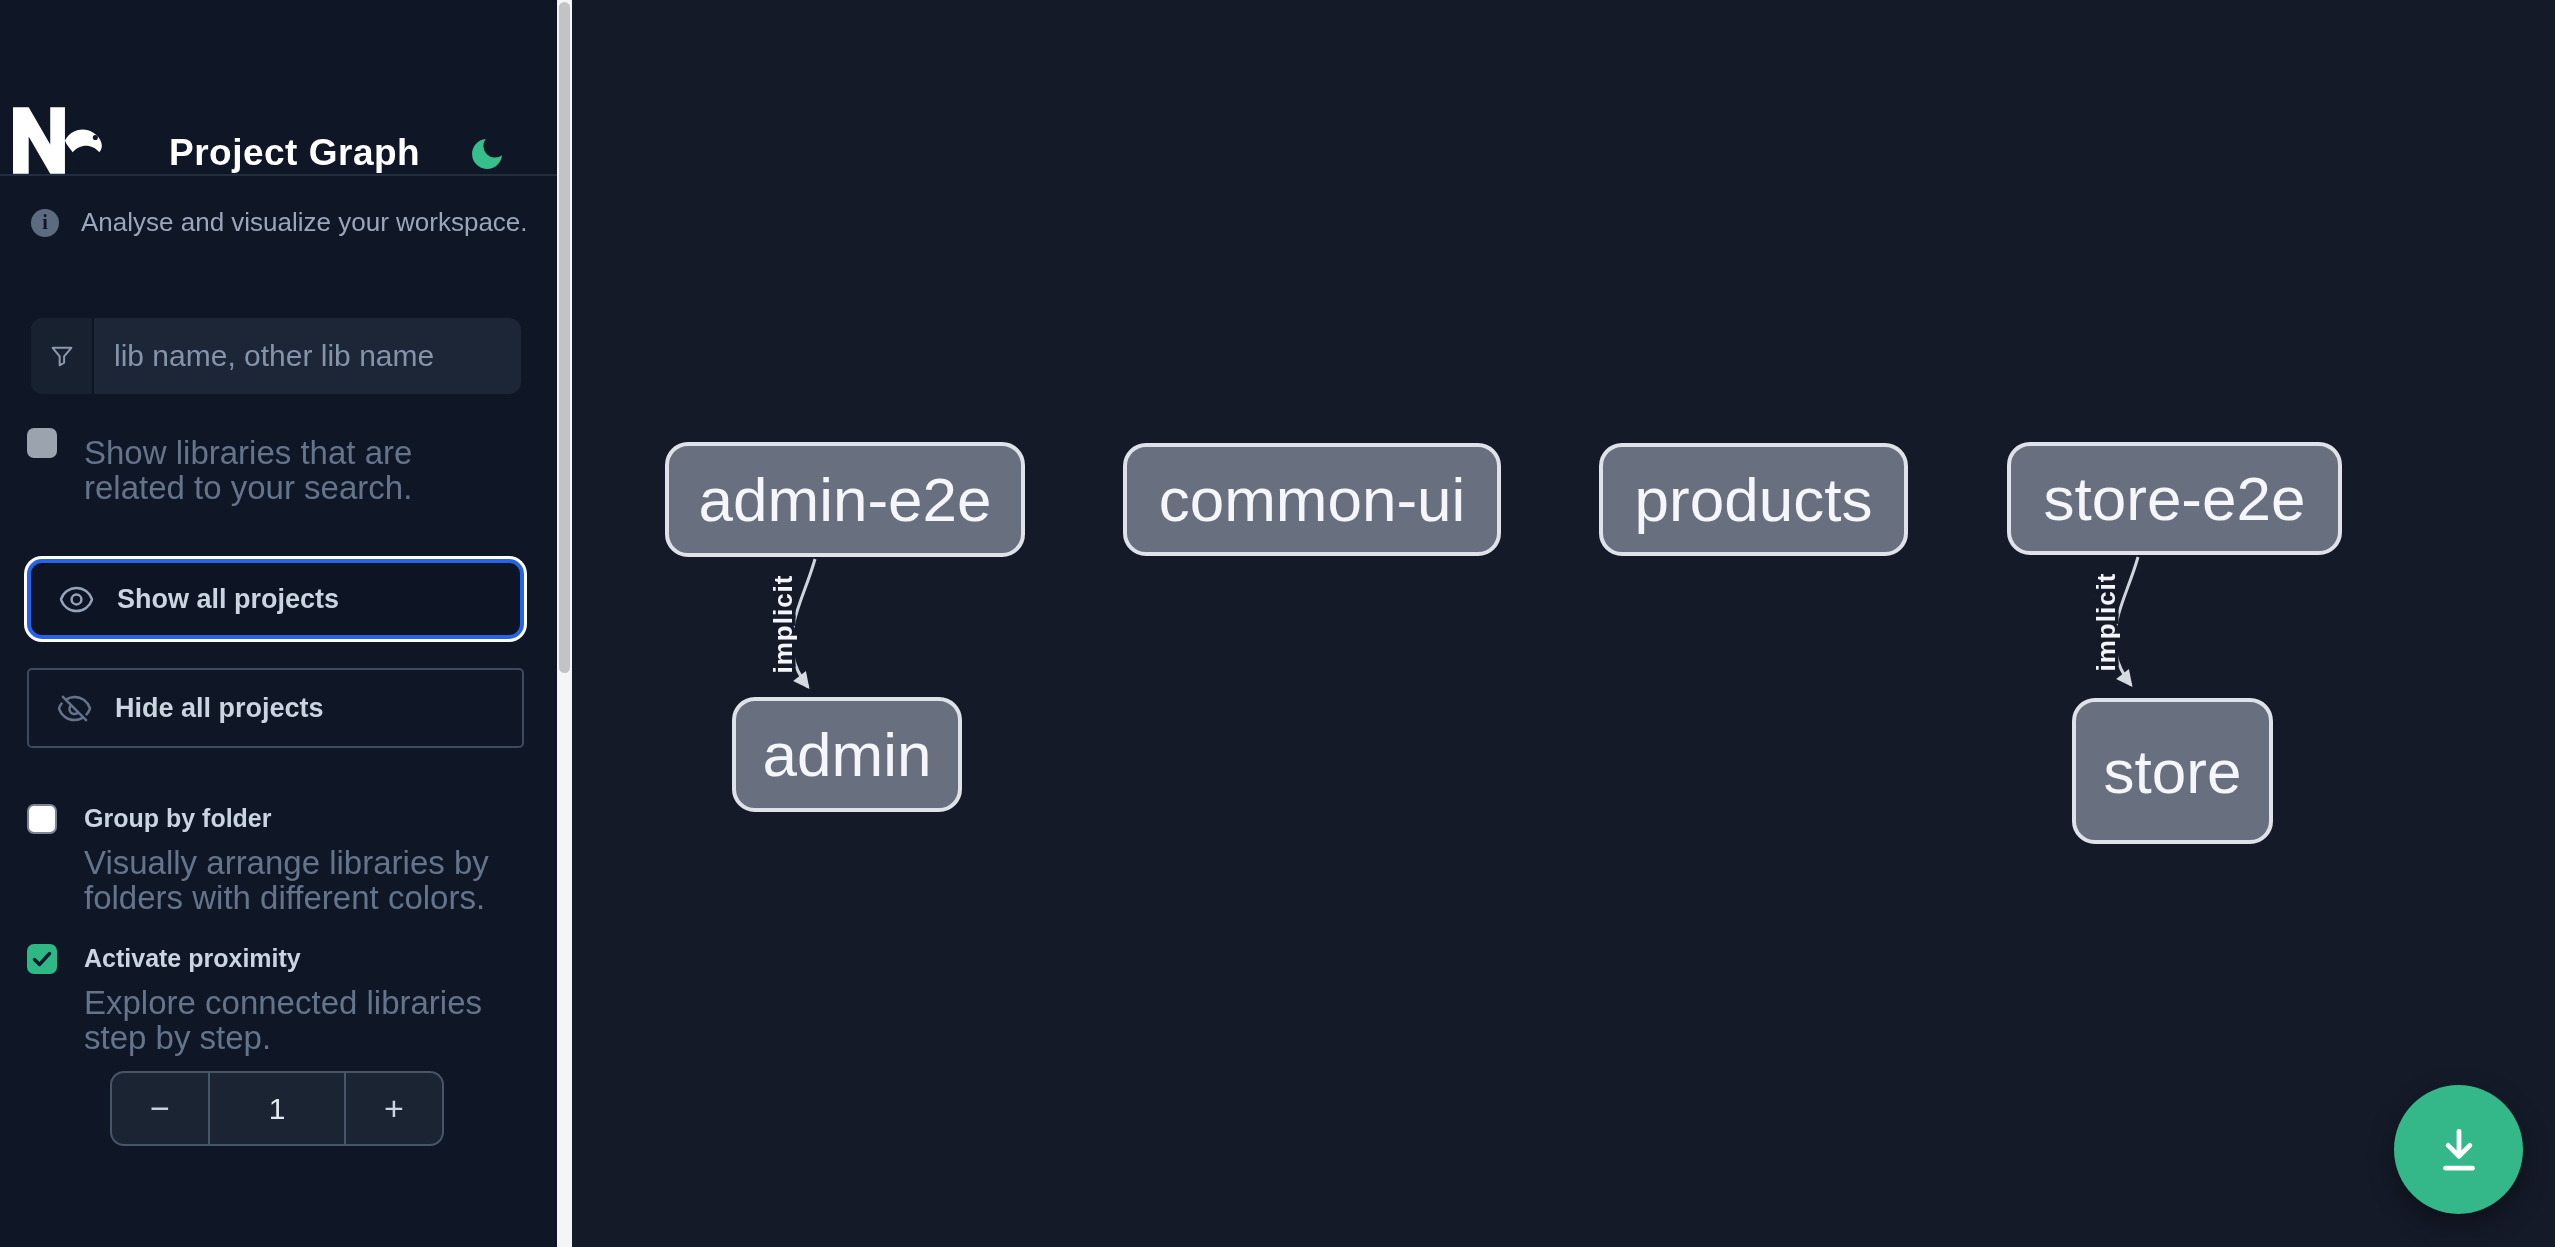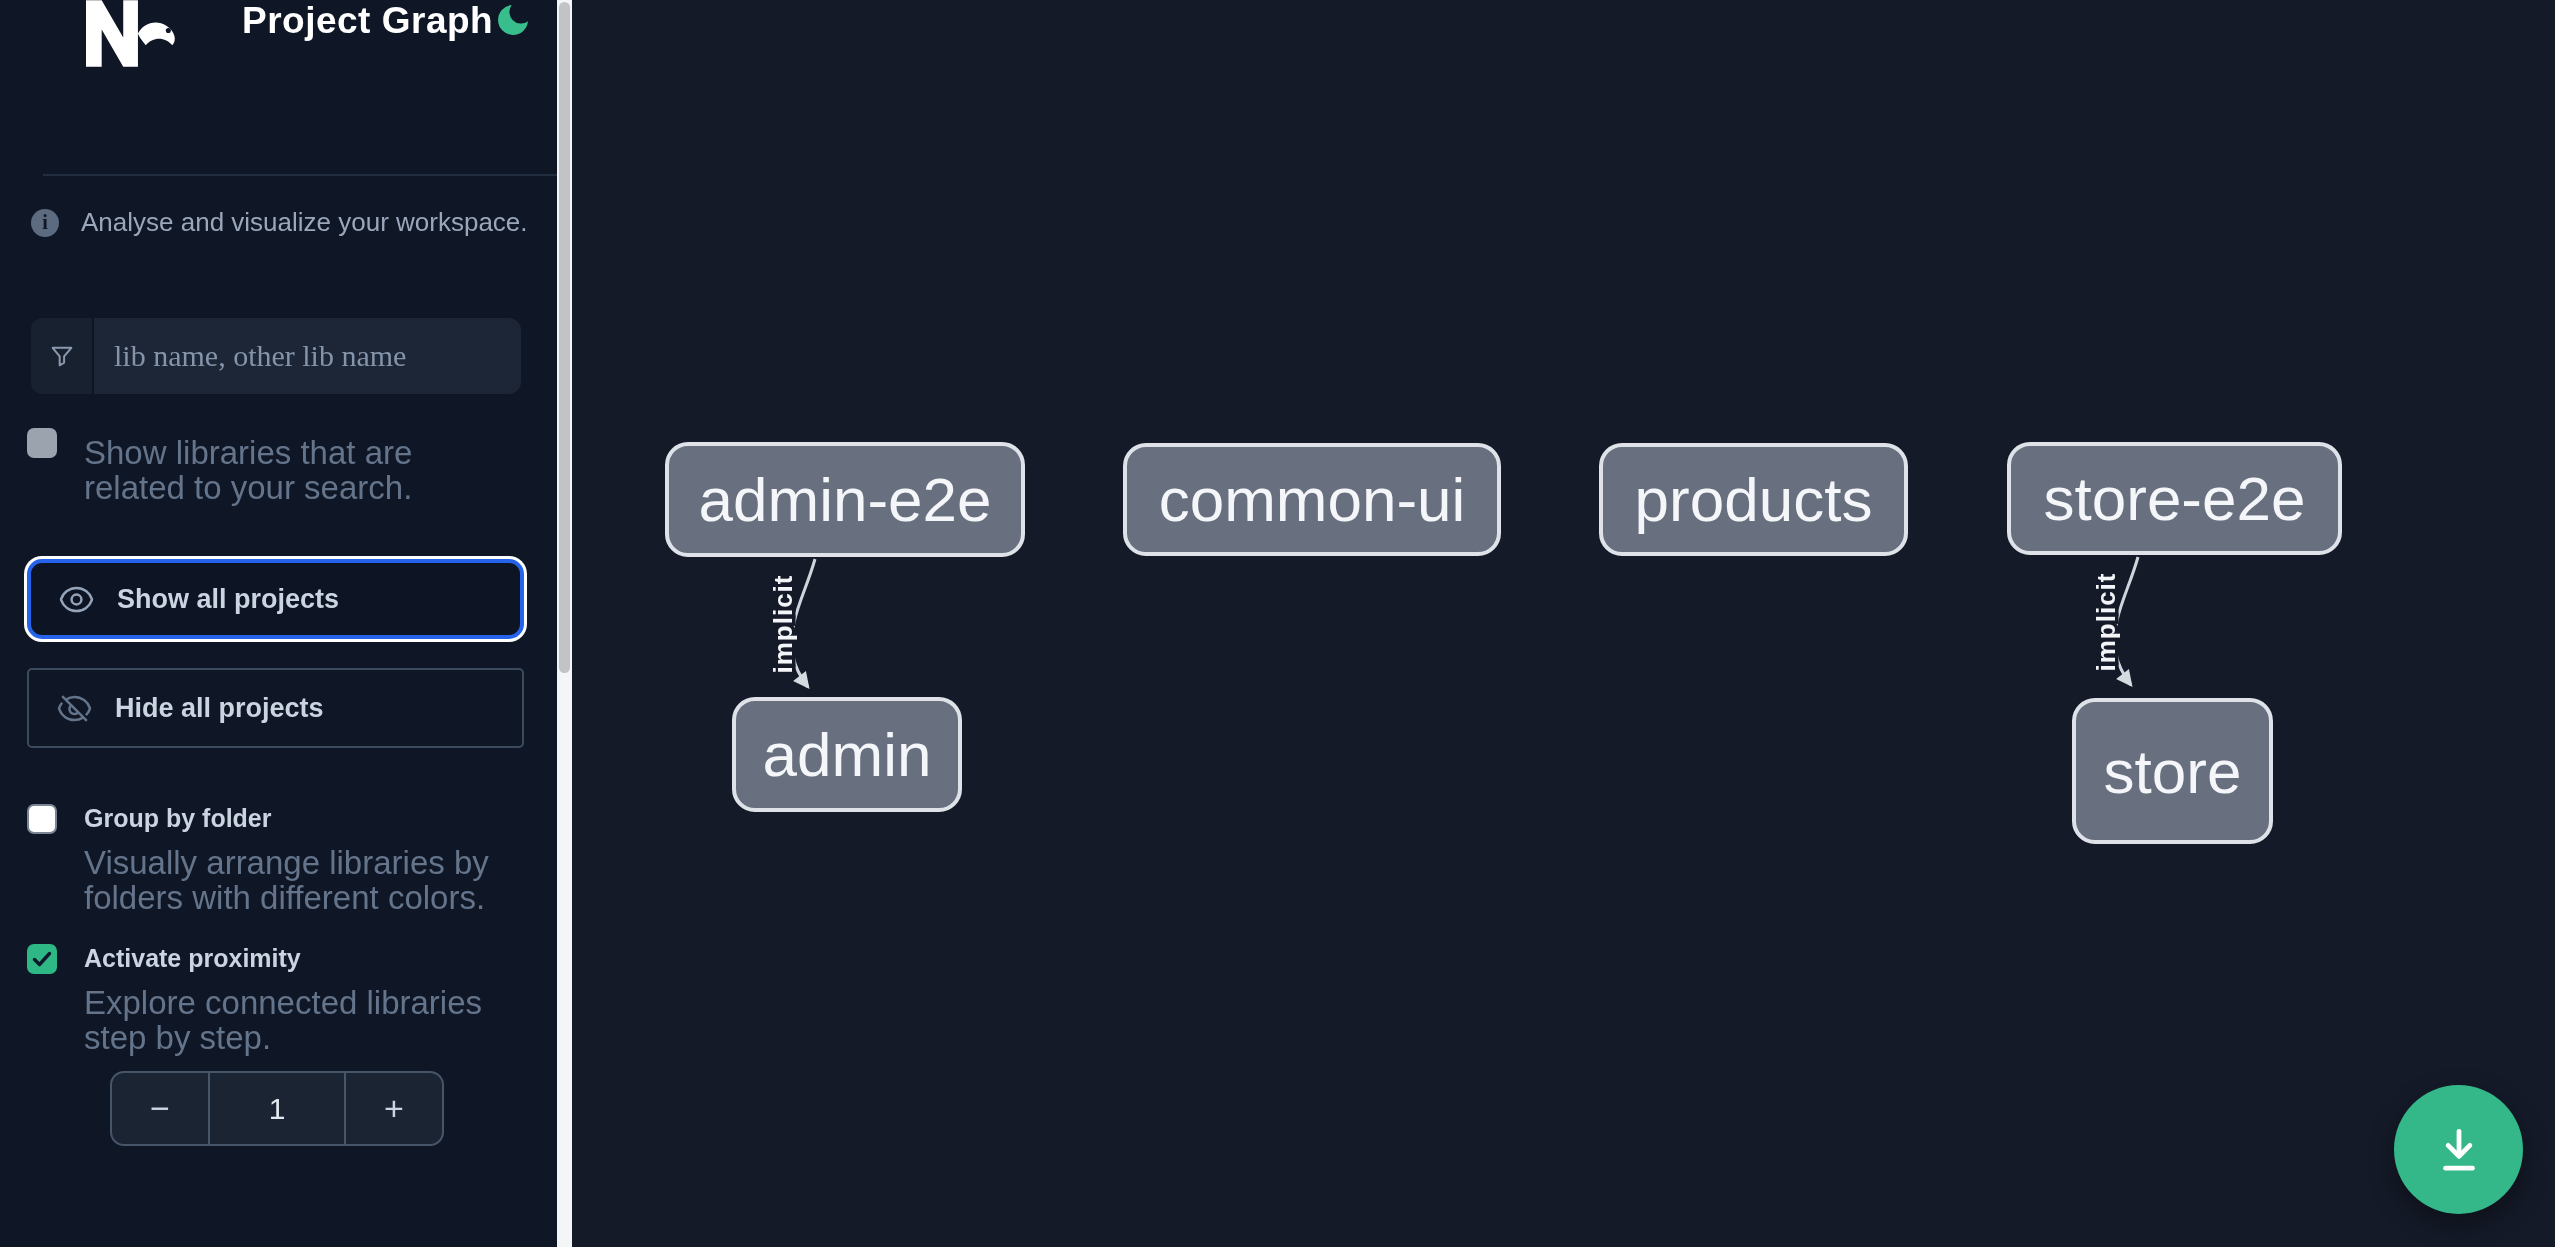--- a/index.html
+++ b/index.html
@@ -2,43 +2,43 @@
 <html><head>
 <meta charset="utf-8">
 <style>
   * { margin:0; padding:0; box-sizing:border-box; }
   html,body { width:2555px; height:1247px; overflow:hidden;
               font-family:"Liberation Sans", sans-serif; background:#141a28; }
 
   
   .sidebar { position:absolute; left:0; top:0; width:557px; height:1247px;
              background:#0f1626; }
-  .sb-header { height:176px; display:flex; align-items:flex-start;
-               padding:0 50px 0 43px; border-bottom:2px solid #222d3f;margin-left:43px; }
+  .sb-header { height:176px; display:flex; align-items:flex-end;
+               padding:0 50px 0 13px; border-bottom:2px solid #222d3f; }
   .nx-logo { width:98px; height:67px; flex:none; }
   .sb-title { margin-left:58px; font-size:37px; font-weight:700; color:#ffffff;
               letter-spacing:.5px; white-space:nowrap; }
   .moon-btn { margin-left:auto; width:40px; height:40px; background:none; border:none;
               cursor:pointer; padding:0; }
 
   .info-row { display:flex; align-items:center; gap:22px; margin:31px 27px 0 31px; }
   .info-icon { width:28px; height:28px; border-radius:50%; background:#5c6b80;
                color:#0f1626; font-size:20px; font-weight:700;
                display:flex; align-items:center; justify-content:center; flex:none;
                font-family:"Liberation Serif", serif; }
   .info-text { font-size:26px; color:#9aa7bb; }
 
   .search-box { margin:80px 0 0 31px; width:490px; height:76px; border-radius:12px;
                 background:#1d2636; display:flex; overflow:hidden; }
   .search-icon-cell { width:63px; flex:none; display:flex; align-items:center;
                       justify-content:center; background:#182130;
                       border-right:2px solid #0d1422; }
   .search-box input { flex:1; background:transparent; border:none; outline:none;
                       padding:0 20px; font-size:30px; color:#cbd5e1;
-                      font-family:Liberation Serif, serif; }
+                      font-family:Liberation Sans, sans-serif; }
   .search-box input::placeholder { color:#8494ab; opacity:1; }
 
   .option-row { display:flex; align-items:flex-start; gap:27px; margin-left:27px; }
   .opt-include { margin-top:31px; }
   .opt-group   { margin-top:53px; }
   .opt-prox    { margin-top:26px; }
   .checkbox { width:30px; height:30px; border-radius:7px; flex:none; margin-top:3px;
               cursor:pointer; display:flex; align-items:center; justify-content:center; }
   .cb-gray  { background:#9ba3af; }
   .cb-white { background:#ffffff; border:2px solid #7a8596; }

